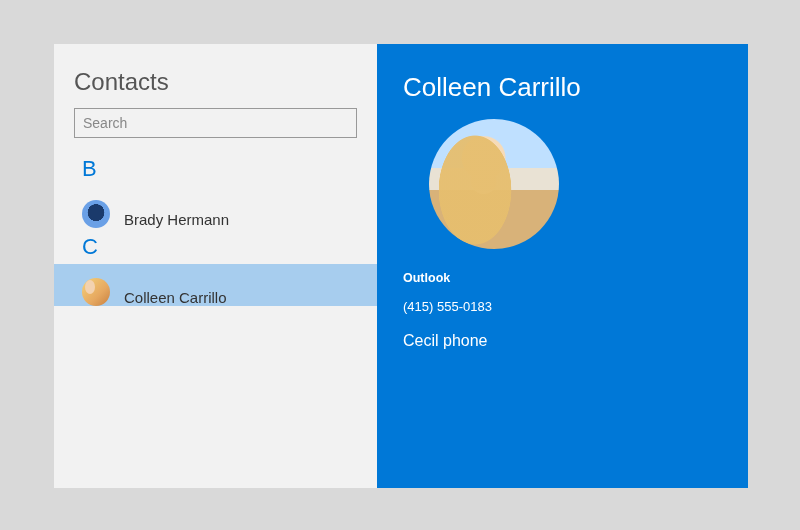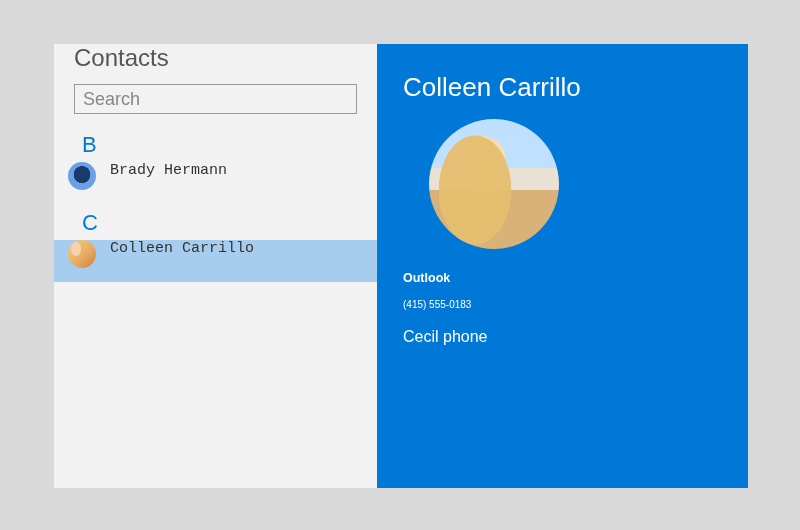--- a/index.html
+++ b/index.html
@@ -25,50 +25,49 @@
     width: 323px;
     background: #f2f2f2;
     display: flex;
     flex-direction: column;
     position: relative;
   }
   .left-title {
     font-size: 24px;
     font-weight: 400;
     color: #555;
-    padding: 0 20px 8px 20px;
+    padding: 24px 20px 8px 20px;
   }
   .search {
     margin: 4px 20px 12px 20px;
     height: 30px;
     border: 1px solid #999;
     background: #f2f2f2;
-    font-size: 18px;
+    font-size: 14px;
     padding: 0 8px;
     color: #a16207;
     outline: none;
   }
   .search::placeholder { color: #888; }
   .list {
     flex: 1;
     overflow: hidden;
   }
   .group-header {
     font-size: 22px;
     color: #0078d7;
     padding: 6px 0 4px 28px;
     font-weight: 400;
   }
   .row {
     display: flex;
-    align-items: flex-start;
+    align-items: flex-end;
     height: 42px;
-    padding-left: 14px;
+    padding-left: 28px;
     cursor: pointer;
-    font-family: Liberation Mono, monospace;
   }
   .row.selected {
     background: #a7cdee;
   }
   .avatar {
     width: 28px;
     height: 28px;
     border-radius: 50%;
     margin-right: 14px;
     flex-shrink: 0;
@@ -136,21 +135,21 @@
     font-size: 12.5px;
     font-weight: 600;
     margin-bottom: 14px;
   }
   .field-label {
     font-size: 16px;
     font-weight: 400;
     margin-bottom: 2px;
   }
   .field-value {
-    font-size: 10px;
+    font-size: 13px;
     margin-bottom: 18px;
   }
 </style>
 </head>
 <body>
 
 <div class="window">
 
   <div class="left">
     <div class="left-title">Contacts</div>

